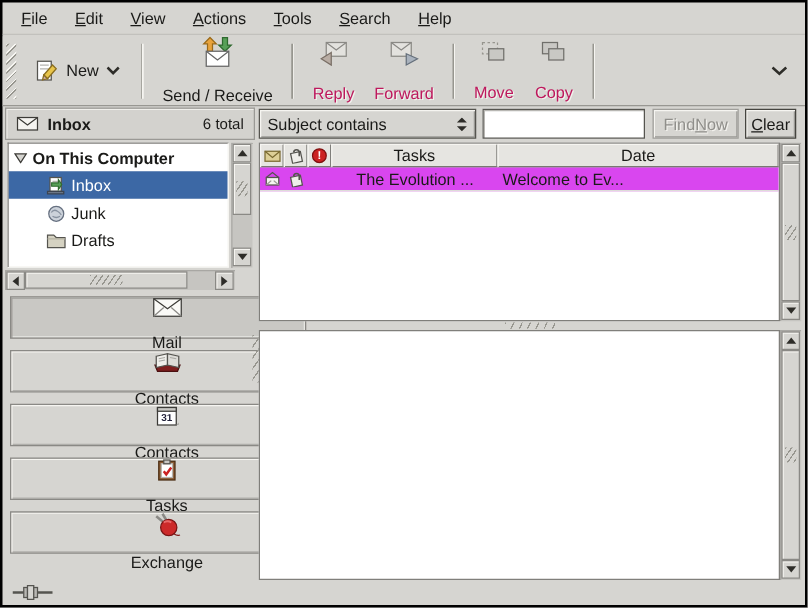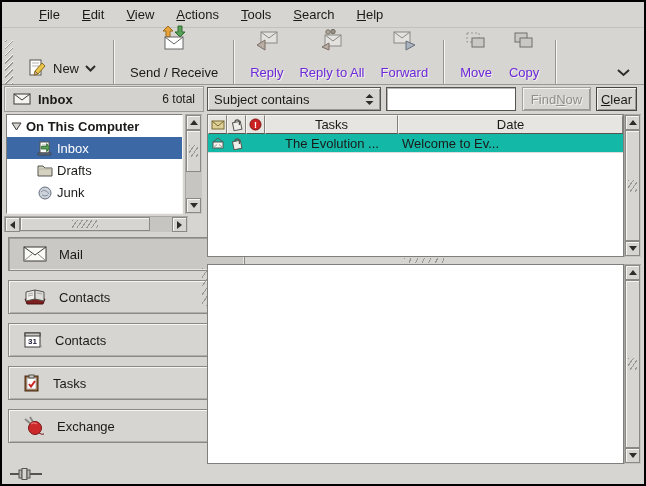--- a/index.html
+++ b/index.html
@@ -5,34 +5,34 @@
   html,body{margin:0;padding:0;background:#555;}
   *{box-sizing:border-box;}
   #window{
     position:relative;width:646px;height:486px;background:#d6d5d1;
     border:2px solid #000;font-family:"Liberation Sans",sans-serif;
     font-size:13px;color:#1a1a18;overflow:hidden;
   }
   u{text-decoration:underline;}
   
   .menubar{position:absolute;left:0;top:0;width:642px;height:26px;display:flex;align-items:center;
-    padding-left:28px;gap:4px;border-bottom:1px solid #c2c1bd;}
+    padding-left:6px;gap:4px;border-bottom:1px solid #c2c1bd;}
   .menu-item{padding:3px 9px;cursor:default;}
   
-  .toolbar{position:absolute;left:0;top:27px;width:642px;height:56px;display:flex;align-items:flex-end;
+  .toolbar{position:absolute;left:0;top:27px;width:642px;height:56px;display:flex;align-items:center;
     border-bottom:1px solid #989792;background:#d6d5d1;}
   .tb-grip{width:8px;height:44px;margin:0 4px 0 3px;
     background:repeating-linear-gradient(135deg,#f6f5f1 0 1px,#97968f 1px 2px,#d6d5d1 2px 5px);}
   .tb-sep{width:2px;height:44px;margin:0 7px;
     background:linear-gradient(to right,#97968f 0 1px,#f6f5f1 1px 2px);}
   .new-btn{display:flex;align-items:center;gap:6px;padding:5px 9px;border:1px solid transparent;}
   .tb-btn{display:flex;flex-direction:column;align-items:center;justify-content:flex-end;
     padding:3px 8px 4px;min-width:48px;gap:2px;}
   .tb-btn .lbl{font-size:13px;margin-top:12px;}
-  .tb-btn.disabled .lbl{color:#6d28d9;text-shadow:1px 1px 0 #f2f1ed;}
+  .tb-btn.disabled .lbl{color:#be185d;text-shadow:1px 1px 0 #f2f1ed;}
   .tb-spacer{flex:1;}
   .tb-overflow{padding:4px 10px;margin-right:4px;}
   
   .folder-header{position:absolute;left:2px;top:84px;width:200px;height:26px;background:#d3d2ce;
     border:1px solid #9a9995;box-shadow:inset 1px 1px 0 #f0efeb;display:flex;align-items:center;padding:0 8px;gap:7px;}
   .folder-header .title{font-weight:bold;}
   .folder-header .count{margin-left:auto;font-size:12px;}
   .search-bar{position:absolute;left:205px;top:84px;width:434px;height:26px;display:flex;align-items:center;}
   .combo{width:174px;height:24px;background:#d6d5d1;border:1px solid #55544f;
     box-shadow:inset 1px 1px 0 #f6f5f1,inset -1px -1px 0 #9a9995;
@@ -70,33 +70,33 @@
   .tri.left{border-right:5px solid #2e2d29;margin-left:-4px;}
   .tri.right{border-left:5px solid #2e2d29;margin-right:-4px;}
   .tree-vscroll{position:absolute;left:181px;top:0;height:100px;}
   .tree-vscroll .sb-thumb{height:42px;}
   .tree-hscroll{position:absolute;left:0;top:102px;width:184px;}
   .tree-hscroll .sb-thumb{width:130px;}
   .tree-hscroll .track{flex:1;display:flex;}
   
   .side-btn{position:absolute;left:6px;width:237px;height:34px;background:#d6d5d1;
     border:1px solid #8a8985;box-shadow:inset 1px 1px 0 #f6f5f1,inset -1px -1px 0 #b0afab;
-    display:flex;align-items:center;gap:12px;padding-left:14px;}
+    display:flex;align-items:center;gap:12px;padding-left:14px;flex-direction:column;}
   .side-btn.active{background:#c9c8c4;
     box-shadow:inset 1px 1px 0 #a09f9b,inset -1px -1px 0 #e8e7e3;}
   .v-grip{position:absolute;left:200px;top:266px;width:6px;height:38px;
     background:repeating-linear-gradient(125deg,#97968f 0 1px,transparent 1px 5px);}
   
   .list-panel{position:absolute;left:205px;top:112px;width:434px;height:143px;display:flex;}
   .list-body{flex:1;border:1px solid #807f7b;background:#fff;display:flex;flex-direction:column;overflow:hidden;}
   .list-header{display:flex;height:19px;flex:none;}
   .hcell{background:#e6e5e1;border:1px solid;border-color:#f6f5f1 #807f7b #55544f #f6f5f1;
     display:flex;align-items:center;justify-content:center;font-size:13px;flex:none;}
   .hcell.iconcell{width:19px;}
-  .msg-row{display:flex;height:19px;background:#14b8a6;border-bottom:1px solid #dddcd8;align-items:center;flex:none;}
+  .msg-row{display:flex;height:19px;background:#d946ef;border-bottom:1px solid #dddcd8;align-items:center;flex:none;}
   .mcell{flex:none;display:flex;align-items:center;white-space:nowrap;overflow:hidden;font-size:13px;}
   .w-from{width:133px;padding-left:20px;}
   .w-subj{width:115px;padding-left:4px;}
   .w-date{flex:1;padding-left:5px;}
   .icell{width:19px;justify-content:center;}
   .list-vscroll{height:100%;}
   .list-vscroll .sb-thumb{flex:1;}
   
   .h-splitter{position:absolute;left:205px;top:255px;width:434px;height:7px;display:flex;
     align-items:center;justify-content:center;}
@@ -164,32 +164,20 @@
       <span class="icon">
         <svg width="26" height="22" viewBox="0 0 26 22">
             <rect x="7" y="3" width="16" height="11" fill="#e3e2de" stroke="#8a8985"></rect>
             <polyline points="7,3 15,9 23,3" fill="none" stroke="#8a8985"></polyline>
             <path d="M11 11 L3 16 L11 21 Z" fill="#b9ada4" stroke="#7a6f66"></path>
           </svg>
       </span>
       <span class="lbl">Reply</span>
     </div>
 
-    <div class="tb-btn disabled">
-      <span class="icon">
-        <svg width="26" height="22" viewBox="0 0 26 22">
-            <circle cx="9" cy="3" r="2.2" fill="#b0a89a" stroke="#7a7266"></circle>
-            <circle cx="14" cy="2.6" r="2.2" fill="#9a9488" stroke="#6a645a"></circle>
-            <rect x="6" y="6" width="16" height="11" fill="#e3e2de" stroke="#8a8985"></rect>
-            <polyline points="6,6 14,12 22,6" fill="none" stroke="#8a8985"></polyline>
-            <path d="M10 14 L3 18 L10 21 Z" fill="#b9ada4" stroke="#7a6f66"></path>
-          </svg>
-      </span>
-      <span class="lbl">Reply to All</span>
-    </div>
 
     <div class="tb-btn disabled">
       <span class="icon">
         <svg width="26" height="22" viewBox="0 0 26 22">
             <rect x="3" y="3" width="16" height="11" fill="#e3e2de" stroke="#8a8985"></rect>
             <polyline points="3,3 11,9 19,3" fill="none" stroke="#8a8985"></polyline>
             <path d="M15 12 L24 16 L15 21 Z" fill="#a9b2bd" stroke="#66707c"></path>
           </svg>
       </span>
       <span class="lbl">Forward</span>
@@ -273,35 +261,35 @@
               <line x1="5" y1="7" x2="10" y2="7" stroke="#b5b4b0"></line>
               <path d="M1 13 h13 v2 h-13 z" fill="#6a7686" stroke="#3c4450"></path>
               <polygon points="7,7 13,7 13,4 16,8.5 13,13 13,10 7,10" fill="#58a058" stroke="#2f6a2f" transform="translate(-2,0) scale(0.9)"></polygon>
             </svg>
         </span>
         <span>Inbox</span>
       </div>
       <div class="tree-row child">
         <span class="icon">
           <svg width="16" height="16" viewBox="0 0 16 16">
-              <path d="M1 4 h5 l2 2 h7 v8 h-14 z" fill="#d5d2c2" stroke="#55544f"></path>
-              <path d="M1 7 h14" stroke="#b5b2a2"></path>
-            </svg>
-        </span>
-        <span>Drafts</span>
-      </div>
-      <div class="tree-row child">
-        <span class="icon">
-          <svg width="16" height="16" viewBox="0 0 16 16">
               <circle cx="8" cy="9" r="6" fill="#ccd2da" stroke="#667080"></circle>
               <path d="M4 8 q2 -3 5 -1 q2 1 3 3" fill="none" stroke="#8892a0"></path>
               <path d="M5 11 q3 2 6 0" fill="none" stroke="#8892a0"></path>
             </svg>
         </span>
         <span>Junk</span>
+      </div>
+      <div class="tree-row child">
+        <span class="icon">
+          <svg width="16" height="16" viewBox="0 0 16 16">
+              <path d="M1 4 h5 l2 2 h7 v8 h-14 z" fill="#d5d2c2" stroke="#55544f"></path>
+              <path d="M1 7 h14" stroke="#b5b2a2"></path>
+            </svg>
+        </span>
+        <span>Drafts</span>
       </div>
     </div>
     <div class="vscroll tree-vscroll">
       <div class="sb-btn">
           <span class="tri up"></span>
         </div>
       <div class="track">
           <div class="sb-thumb">
             <span class="grip-diag"></span>
           </div>

